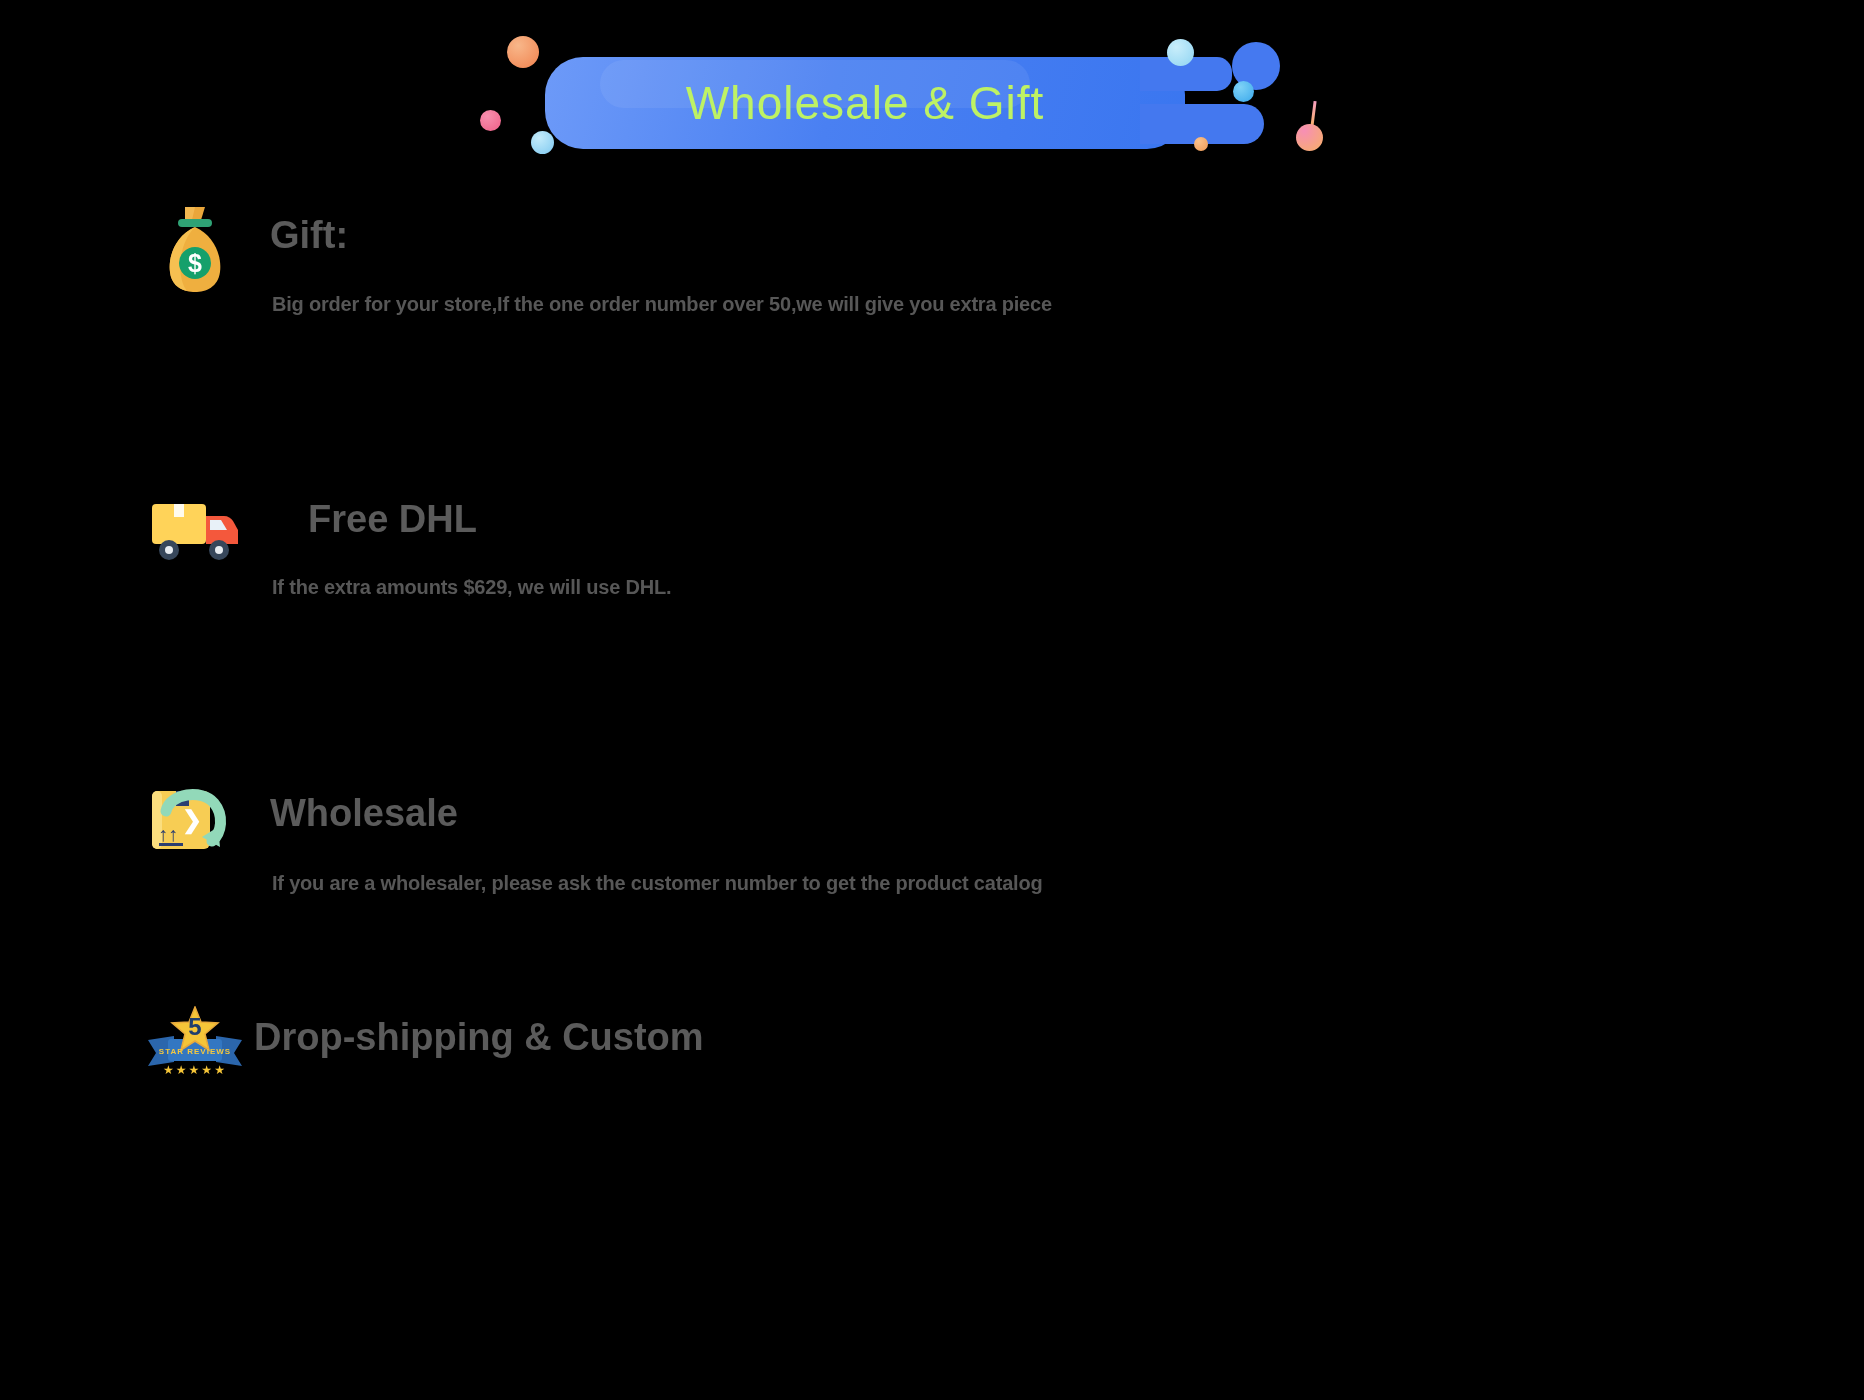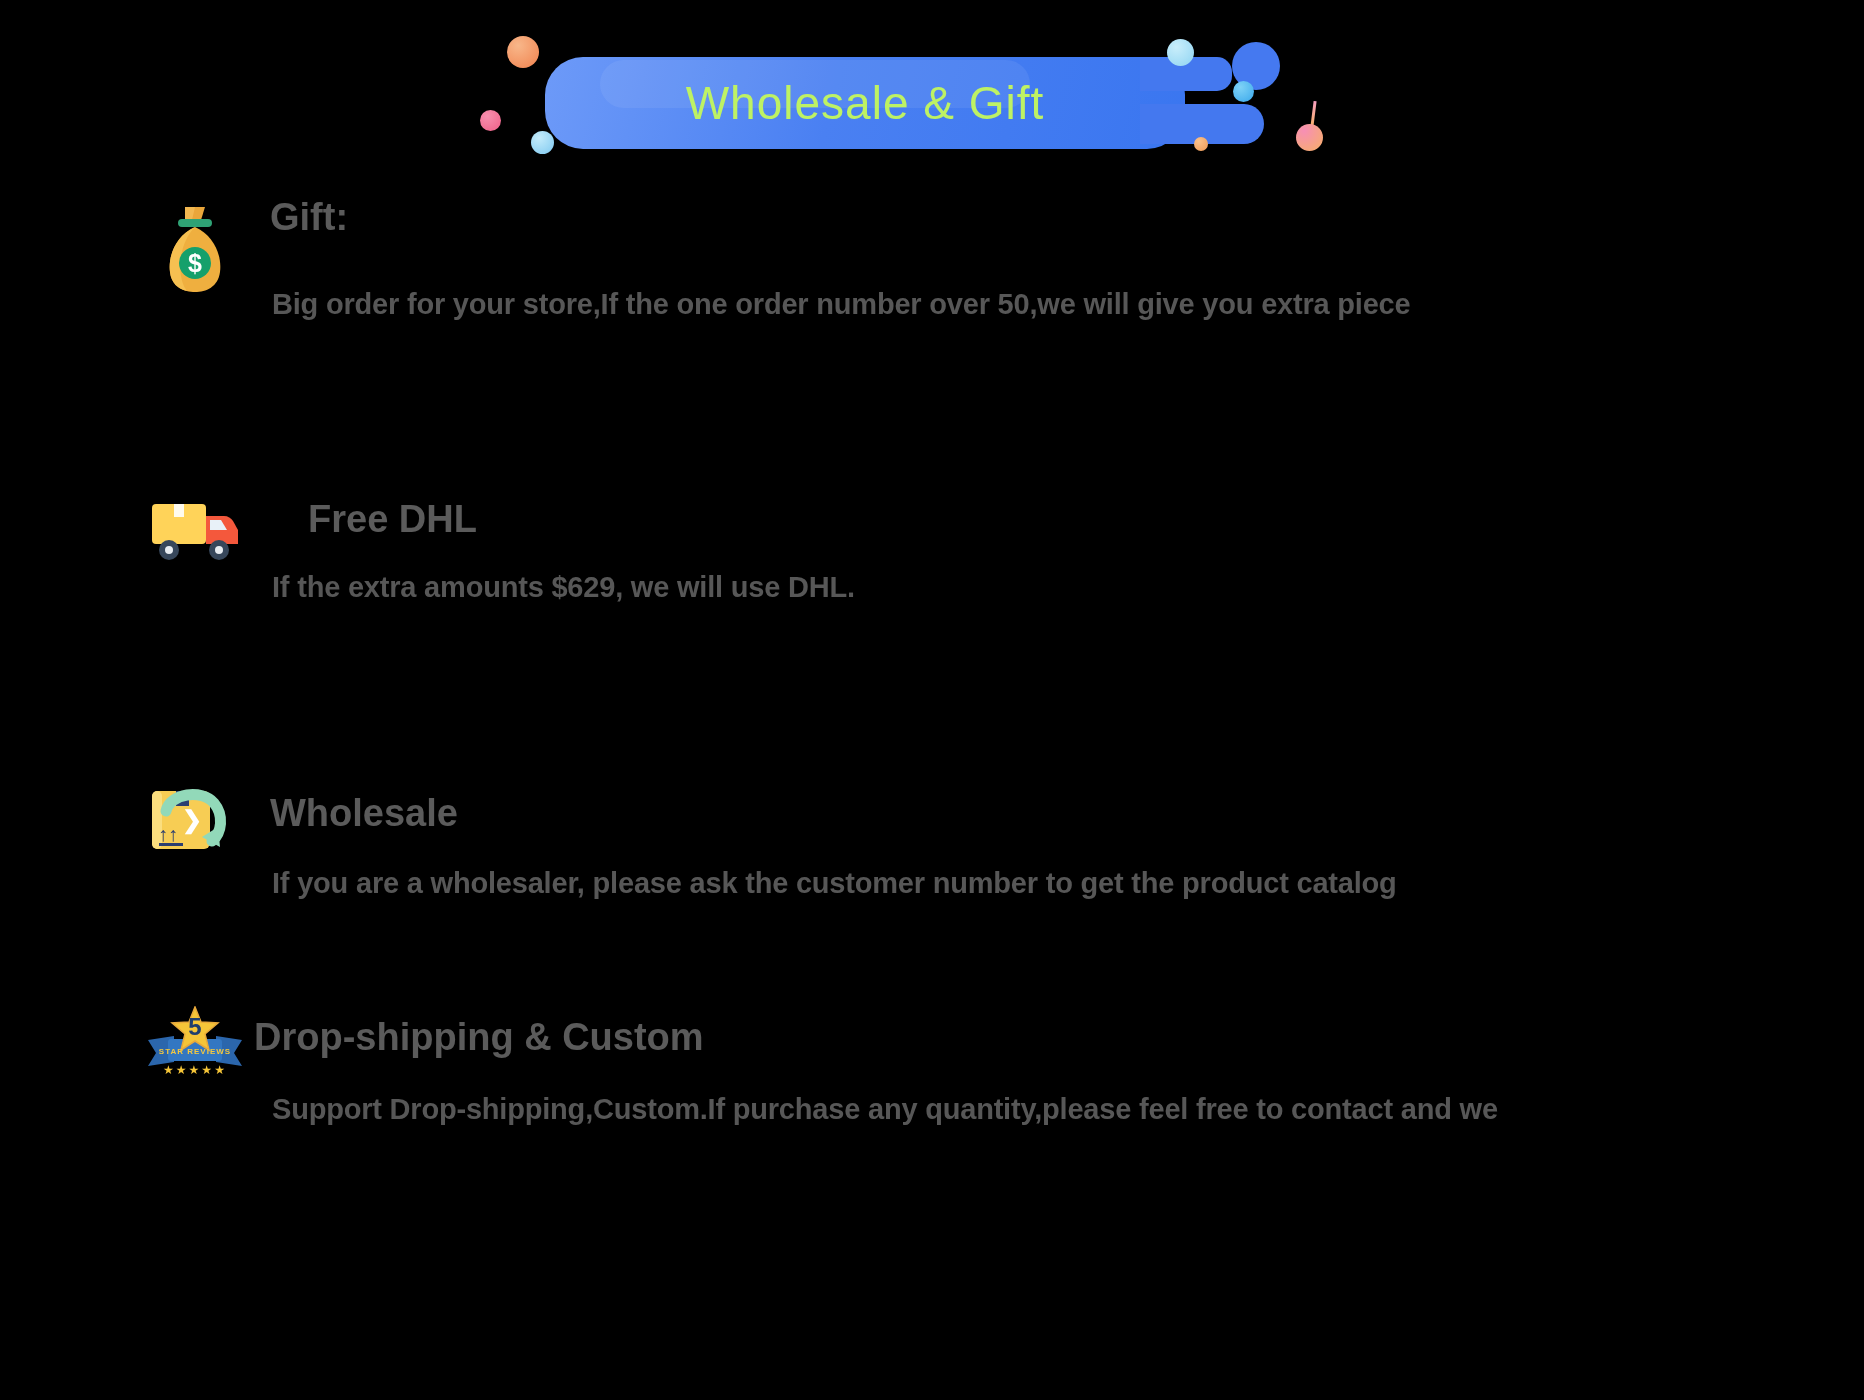--- a/index.html
+++ b/index.html
@@ -54,25 +54,25 @@
   .c-note{left:1296px;top:124px;width:27px;height:27px;
     background:radial-gradient(circle at 30% 25%,#f78fb5,#f7b066);}
   .c-note-stem{left:1312px;top:101px;width:3px;height:26px;
     background:linear-gradient(#f79fc0,#f7b066);transform:rotate(7deg);}
 
   
   .heading{
     font-size:38px;font-weight:700;color:#5b5b5b;white-space:nowrap;
   }
   .body-text{
-    font-size:29px;font-weight:700;color:#575757;
+    font-size:20px;font-weight:700;color:#575757;
     line-height:46px;white-space:nowrap;letter-spacing:-0.2px;
   }
   .s1-icon{left:163px;top:205px;}
-  .s1-heading{left:270px;top:196px;}
+  .s1-heading{left:270px;top:214px;}
   .s1-body{left:272px;top:281px;}
   .s2-icon{left:150px;top:498px;}
   .s2-heading{left:270px;top:498px;margin-left:38px;}
   .s2-body{left:272px;top:564px;}
   .s3-icon{left:150px;top:781px;}
   .s3-heading{left:270px;top:792px;}
   .s3-body{left:272px;top:860px;}
   .s4-icon{left:146px;top:1006px;}
   .s4-heading{left:254px;top:1016px;}
   .s4-body{left:272px;top:1086px;}
@@ -161,15 +161,14 @@
       <polygon points="96,34 70,30 70,56 96,60 88,47" fill="#2b66ac"></polygon>
       <rect x="22" y="33" width="54" height="22" rx="3" fill="#3377c2"></rect>
       <polygon points="49,1 55,16 72,17 59,28 63,44 49,35 35,44 39,28 26,17 43,16" fill="#f5c538" stroke="#e8a93b" stroke-width="1.5"></polygon>
       <text x="49" y="29" text-anchor="middle" font-size="24" font-weight="bold" fill="#1f3e6e">5</text>
       <text x="49" y="48" text-anchor="middle" font-size="8" font-weight="bold" fill="#f5c93f" letter-spacing="1">STAR REVIEWS</text>
       <text x="49" y="68" text-anchor="middle" font-size="12" fill="#f5c538" letter-spacing="2">★★★★★</text>
     </svg>
   </div>
   <div class="abs s4-heading heading">Drop-shipping &amp; Custom</div>
   <div class="abs s4-body">
-    <div class="body-text">Support Drop-shipping,Custom.If purchase any quantity,please feel free to contact and we</div>
   </div>
 </div>
 
 </body></html>

